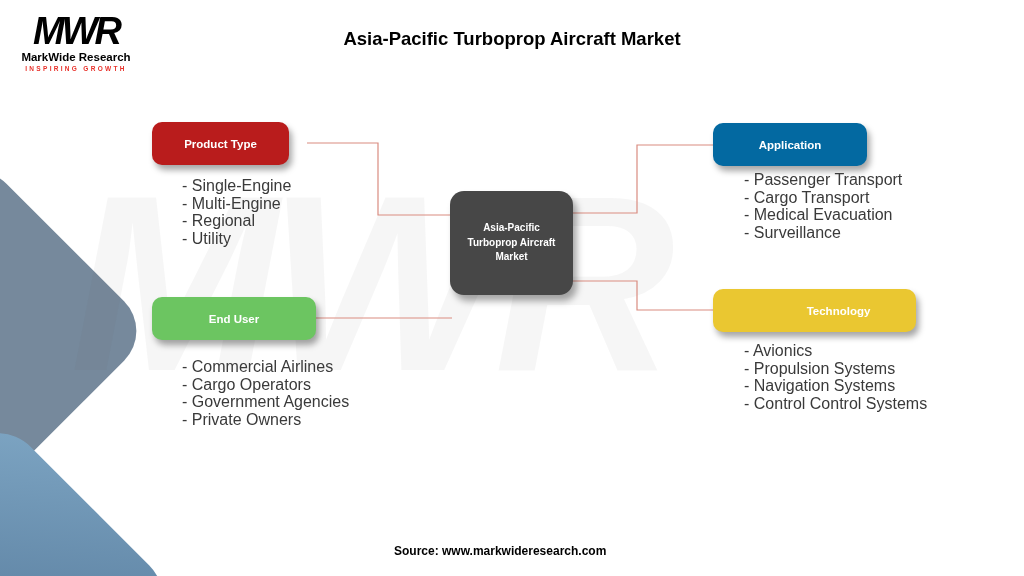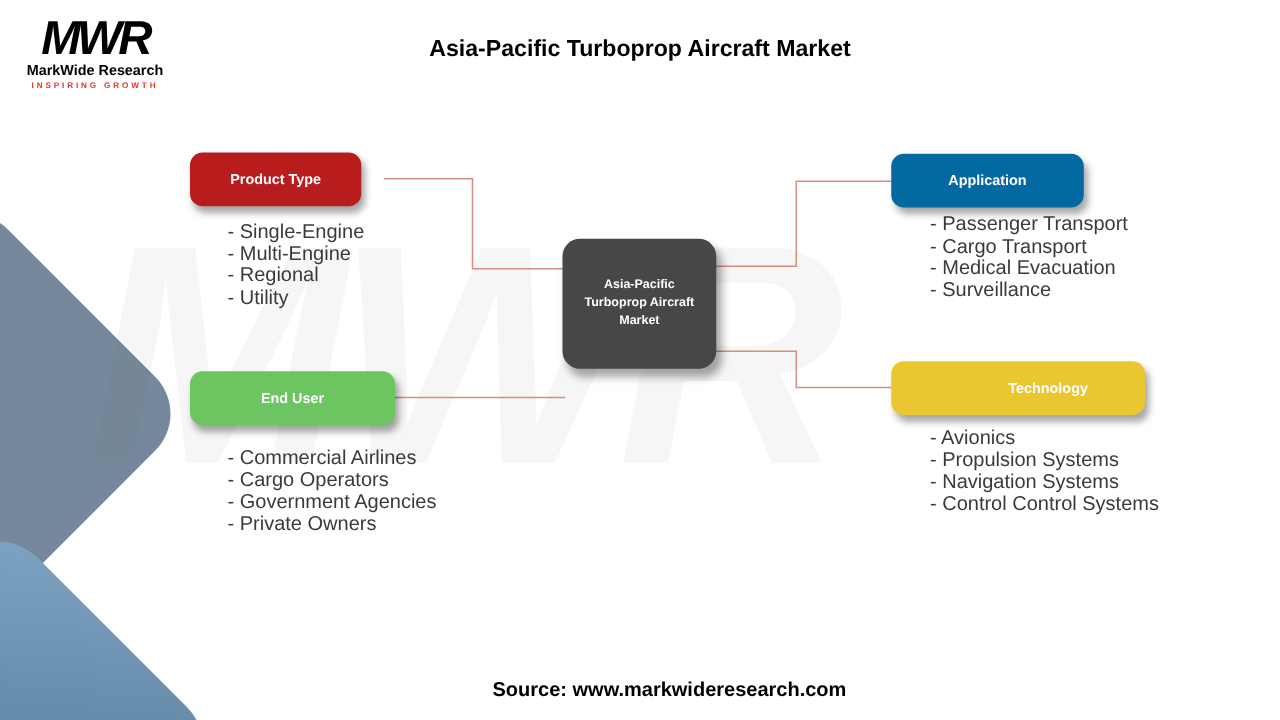--- a/index.html
+++ b/index.html
@@ -45,21 +45,21 @@
   .center-node {
     position:absolute; left:450px; top:191px; width:123px; height:104px; z-index:2;
     border-radius:14px; color:#ffffff;
     display:flex; align-items:center; justify-content:center; text-align:center;
     font-size:10px; font-weight:bold; line-height:14.5px; white-space:pre-line;
     box-shadow:4px 6px 7px rgba(0,0,0,0.35); padding:0 10px; box-sizing:border-box;
   }
   
   .source {
     position:absolute; left:394px; top:544px; z-index:2;
-    font-size:16px; font-weight:bold; color:#000;
+    font-size:12px; font-weight:bold; color:#000;
   }
   .disclaimer {
     position:absolute; right:16px; top:550px; z-index:2;
     font-size:9px; color:#1a1a1a;
   }
 </style>
 </head>
 <body>
 
 <div class="canvas">

